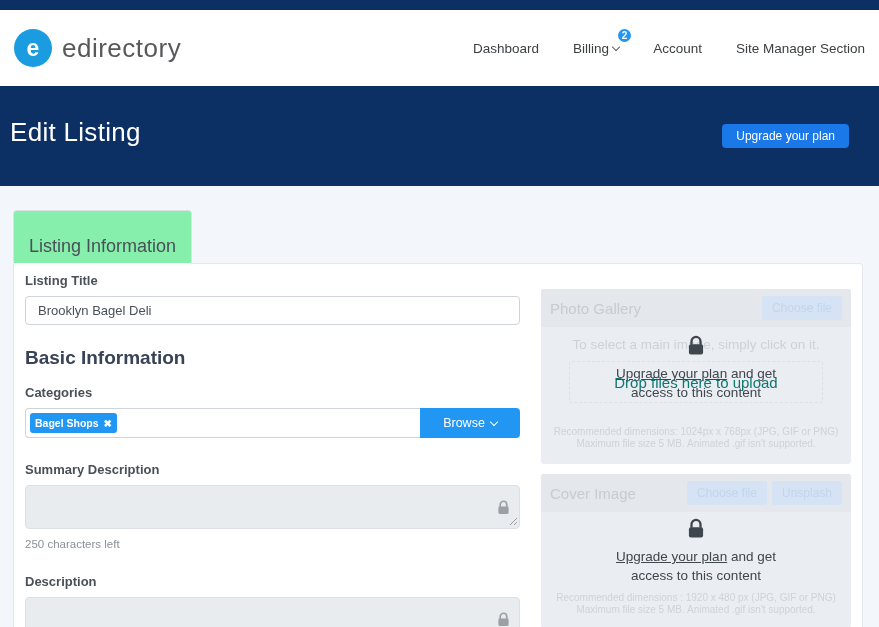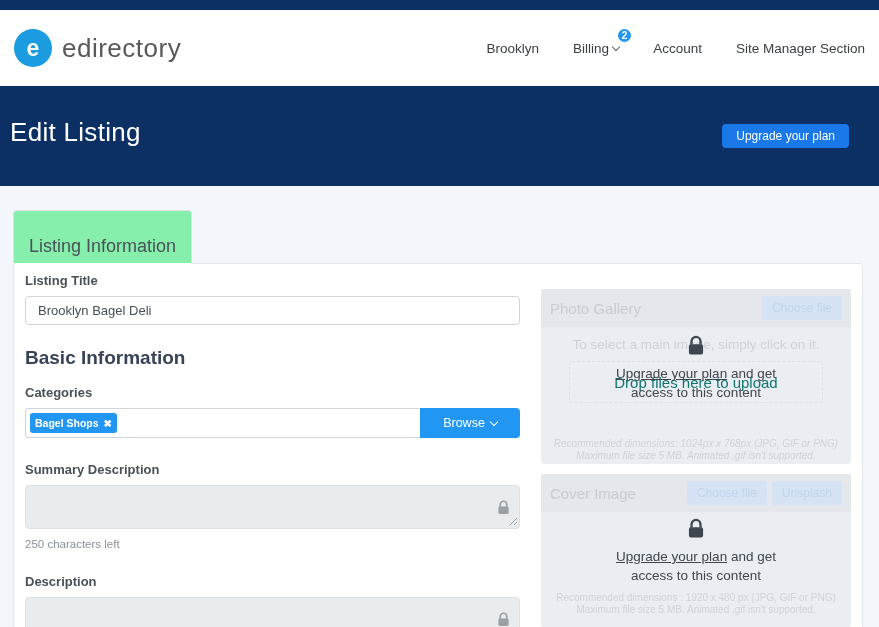--- a/index.html
+++ b/index.html
@@ -141,21 +141,21 @@
 
 <div class="top-strip"></div>
 
 <div class="app-header">
   <div class="logo">
     <div class="logo-mark">e</div>
     <div class="logo-word">edirectory</div>
   </div>
   <div class="main-nav">
     <div class="nav-item">
-      <span>Brooklyn</span>
+      <span>Dashboard</span>
     </div>
     <div class="nav-item">
       <span>Billing</span>
       <span class="chev"></span>
       <span class="nav-badge">2</span>
     </div>
     <div class="nav-item">
       <span>Account</span>
     </div>
     <div class="nav-item">
@@ -232,21 +232,21 @@
 
     <div class="col-right">
 
       <div class="panel panel-gallery">
         <div class="panel-head">
           <span class="panel-title">Photo Gallery</span>
           <button class="ghost-btn">Choose file</button>
         </div>
         <div class="faded-hint">To select a main image, simply click on it.</div>
         <div class="dropzone">Drop files here to upload</div>
-        <div class="panel-dims" style="bottom:2px;font-style:italic;">
+        <div class="panel-dims" style="bottom:14px;">
           <div>Recommended dimensions: 1024px x 768px (JPG, GIF or PNG)</div>
           <div>Maximum file size 5 MB. Animated .gif isn't supported.</div>
         </div>
         <div class="overlay" style="top:46px;">
           <span class="lock-big">
             <svg width="18" height="21" viewBox="0 0 14 16">
                 <path d="M3.5 7.5V4.8a3.5 3.5 0 0 1 7 0v2.7" fill="none" stroke="currentColor" stroke-width="1.8"></path>
                 <rect x="1.5" y="7" width="11" height="8" rx="1.5" fill="currentColor"></rect>
               </svg>
           </span>

